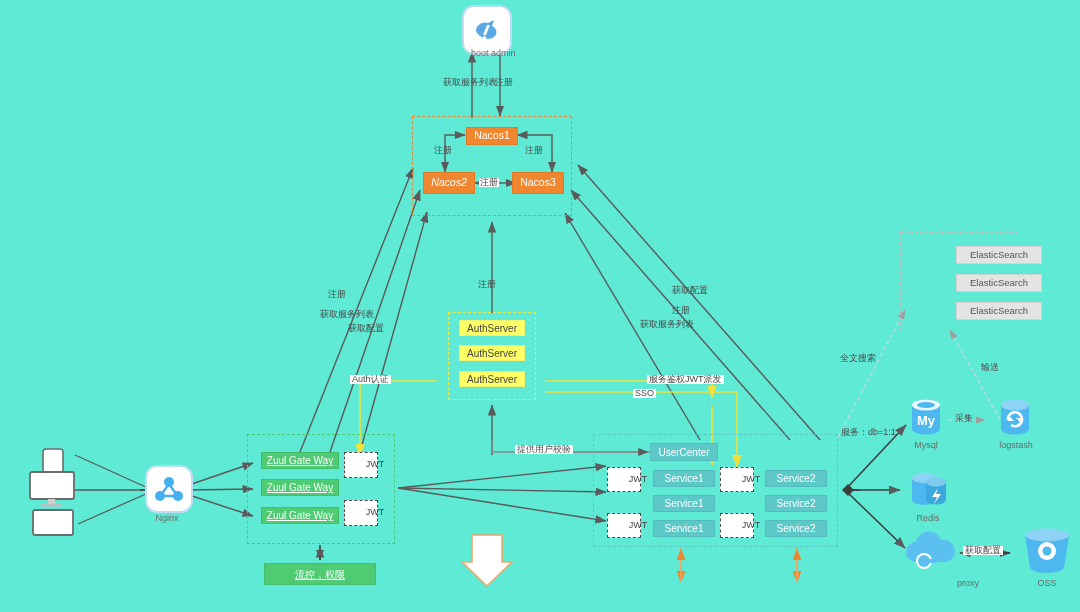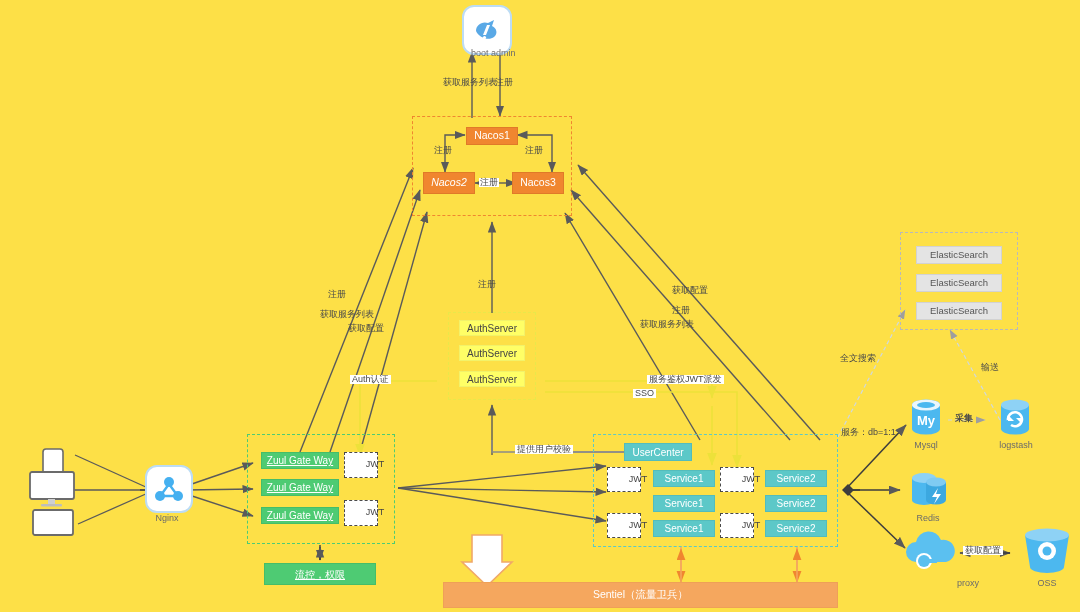--- a/index.html
+++ b/index.html
@@ -1,25 +1,25 @@
 <!DOCTYPE html>
 <html><head>
 <meta charset="utf-8">
 <style>
   html,body{margin:0;padding:0;background:#ffffff;}
   body{width:1080px;height:612px;font-family:"Liberation Sans","DejaVu Sans",sans-serif;}
-  #stage{position:relative;width:1080px;height:612px;overflow:hidden;background:#fde047;}
+  #stage{position:relative;width:1080px;height:612px;overflow:hidden;background:#5eead4;}
   svg#wires{position:absolute;left:0;top:0;width:1080px;height:612px;}
   .node{position:absolute;box-sizing:border-box;display:flex;align-items:center;justify-content:center;
         font-size:10px;color:#3d3d3d;text-align:center;line-height:1.1;}
   .orange-box{background:#f0862f;color:#fff;border:1px solid #e07a28;font-size:10.5px;}
   .yellow-box{background:#ffff66;color:#444;border:1px solid #f2f26a;font-size:10px;}
   .green-box{background:#4ecb73;color:#fff;border:1px solid #46bd68;font-size:10px;text-decoration:underline;}
   .teal-box{background:#5cc8c8;color:#fff;border:1px solid #53bcbc;font-size:10px;}
-  .gray-box{background:#e4e4e4;color:#555;border:1px solid #d2d2d2;font-size:9.5px;}
+  .gray-box{background:#e4e4e4;color:#555;border:1px solid #d2d2d2;font-size:9.5px;margin-left:40px;}
   .orange-bar{background:#f5a75e;color:#fff;border:1px solid #efa057;font-size:10.5px;}
   .jwt-box{background:#fff;border:1.4px dashed #4a4a4a;color:#444;font-size:9px;padding-left:28px;}
   .dashgroup{position:absolute;box-sizing:border-box;}
   .dash-orange{border:1.4px dashed #f0862f;}
   .dash-yellow{border:1.4px dashed #e8e84a;}
   .dash-green{border:1.4px dashed #4ecb73;}
   .dash-cyan{border:1.4px dashed #5cc8c8;}
   .dash-gray{border:1.2px dashed #b9b9b9;}
   .lbl{position:absolute;font-size:9px;color:#4a4a4a;white-space:nowrap;background:transparent;line-height:1;}
   .cap{position:absolute;font-size:9px;color:#6b6b6b;white-space:nowrap;text-align:center;}
@@ -157,21 +157,21 @@
   <div class="lbl" style="left:633px;top:389px;background:#fff;padding:0 2px;">SSO</div>
 
   <div class="dashgroup dash-green" style="left:247px;top:434px;width:148px;height:110px;"></div>
   <div class="node green-box" style="left:261px;top:452px;width:78px;height:17px;">Zuul Gate Way</div>
   <div class="node green-box" style="left:261px;top:479px;width:78px;height:17px;">Zuul Gate Way</div>
   <div class="node green-box" style="left:261px;top:507px;width:78px;height:17px;">Zuul Gate Way</div>
   <div class="node jwt-box" style="left:344px;top:452px;width:34px;height:26px;">JWT</div>
   <div class="node jwt-box" style="left:344px;top:500px;width:34px;height:26px;">JWT</div>
 
   <div class="dashgroup dash-cyan" style="left:593px;top:434px;width:245px;height:113px;"></div>
-  <div class="node teal-box" style="left:624px;top:443px;width:68px;height:18px;">UserCenter</div>
+  <div class="node teal-box" style="left:650px;top:443px;width:68px;height:18px;">UserCenter</div>
 
   <div class="node jwt-box" style="left:607px;top:467px;width:34px;height:25px;">JWT</div>
   <div class="node jwt-box" style="left:607px;top:513px;width:34px;height:25px;">JWT</div>
   <div class="node jwt-box" style="left:720px;top:467px;width:34px;height:25px;">JWT</div>
   <div class="node jwt-box" style="left:720px;top:513px;width:34px;height:25px;">JWT</div>
 
   <div class="node teal-box" style="left:653px;top:470px;width:62px;height:17px;">Service1</div>
   <div class="node teal-box" style="left:653px;top:495px;width:62px;height:17px;">Service1</div>
   <div class="node teal-box" style="left:653px;top:520px;width:62px;height:17px;">Service1</div>
 
@@ -181,21 +181,21 @@
 
   <div class="lbl" style="left:515px;top:445px;background:#fff;padding:0 2px;">提供用户校验</div>
 
   <div class="dashgroup dash-gray" style="left:900px;top:232px;width:118px;height:98px;"></div>
   <div class="node gray-box" style="left:916px;top:246px;width:86px;height:18px;">ElasticSearch</div>
   <div class="node gray-box" style="left:916px;top:274px;width:86px;height:18px;">ElasticSearch</div>
   <div class="node gray-box" style="left:916px;top:302px;width:86px;height:18px;">ElasticSearch</div>
 
   <div class="lbl" style="left:840px;top:354px;">全文搜索</div>
   <div class="lbl" style="left:981px;top:363px;">输送</div>
-  <div class="lbl" style="left:955px;top:414px;font-weight:bold;">采集</div>
+  <div class="lbl" style="left:955px;top:414px;">采集</div>
   <div class="lbl" style="left:841px;top:428px;">服务：db=1:1</div>
   <div class="lbl" style="left:963px;top:546px;background:#fff;padding:0 2px;">获取配置</div>
 
   <div class="icon" style="left:40px;top:448px;">
     <svg width="26" height="38" viewBox="0 0 26 38">
       <rect x="3" y="1" width="20" height="36" rx="3" fill="#fff" stroke="#6b6b6b" stroke-width="1.6"></rect>
       <rect x="3" y="30" width="20" height="7" rx="2" fill="#fff" stroke="#6b6b6b" stroke-width="1.4"></rect>
       <line x1="9" y1="34" x2="17" y2="34" stroke="#9bb7d4" stroke-width="1.6"></line>
     </svg>
   </div>
@@ -269,15 +269,14 @@
     <svg width="50" height="50" viewBox="0 0 50 50">
       <path d="M3 8 L8 40 A17 6 0 0 0 42 40 L47 8 z" fill="#4cb8ef"></path>
       <ellipse cx="25" cy="8" rx="22" ry="6.5" fill="#8ed2f5"></ellipse>
       <circle cx="25" cy="24" r="9" fill="#ffffff"></circle>
       <circle cx="25" cy="24" r="4.5" fill="#4cb8ef"></circle>
     </svg>
   </div>
   <div class="cap" style="left:1019px;top:578px;width:56px;">OSS</div>
 
   <div class="node green-box" style="left:264px;top:563px;width:112px;height:22px;">流控，权限</div>
-  <div class="node orange-bar" style="left:443px;top:582px;width:395px;height:26px;">Sentiel（流量卫兵）</div>
 
 </div>
 
 </body></html>

